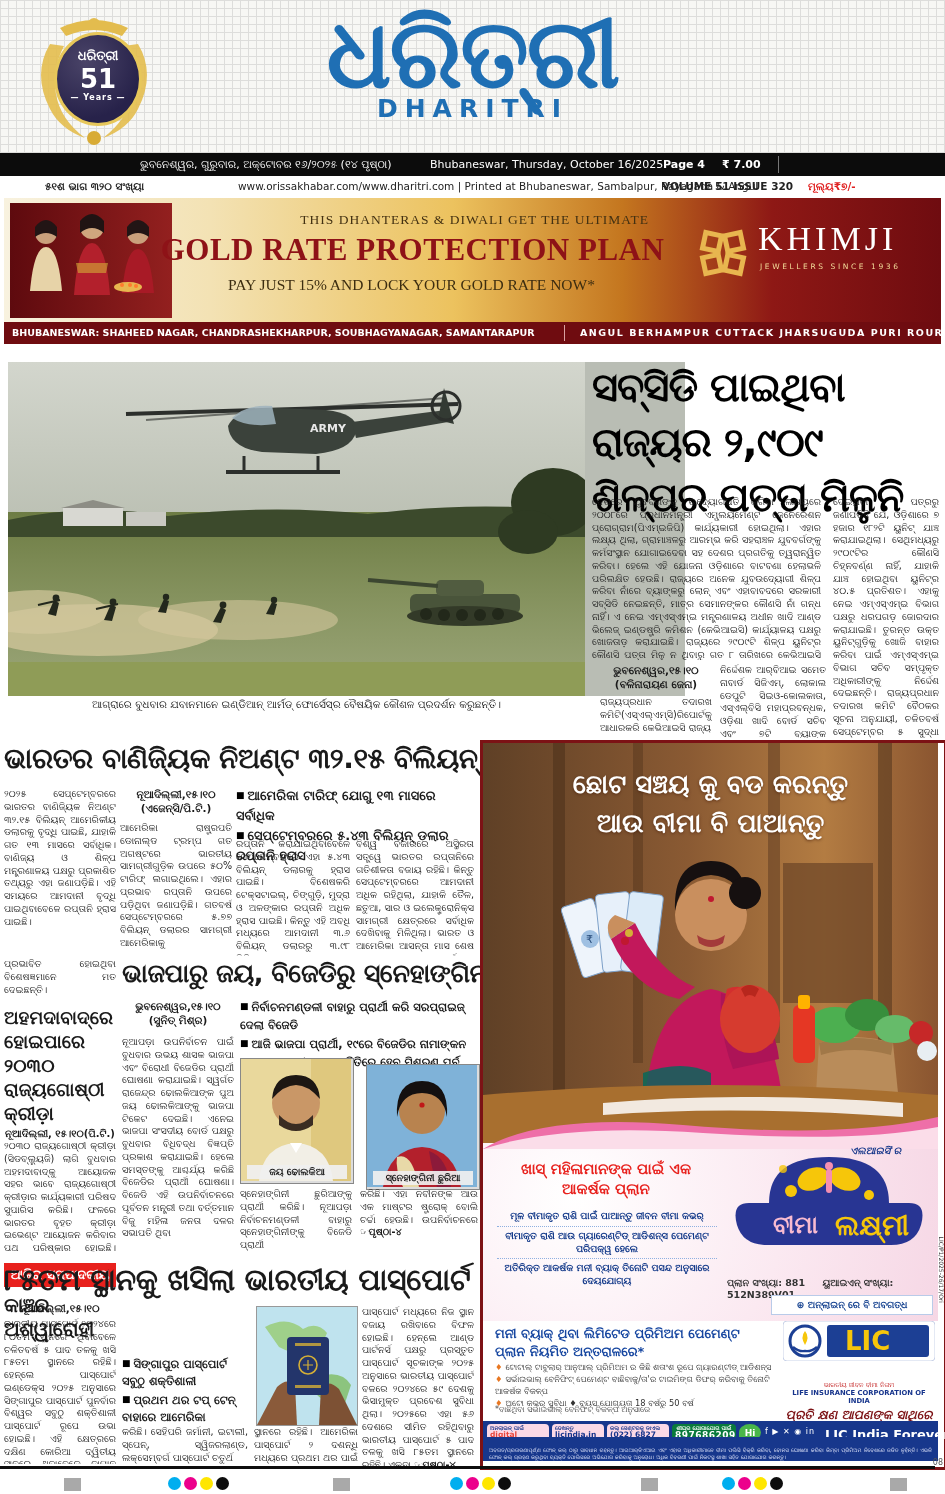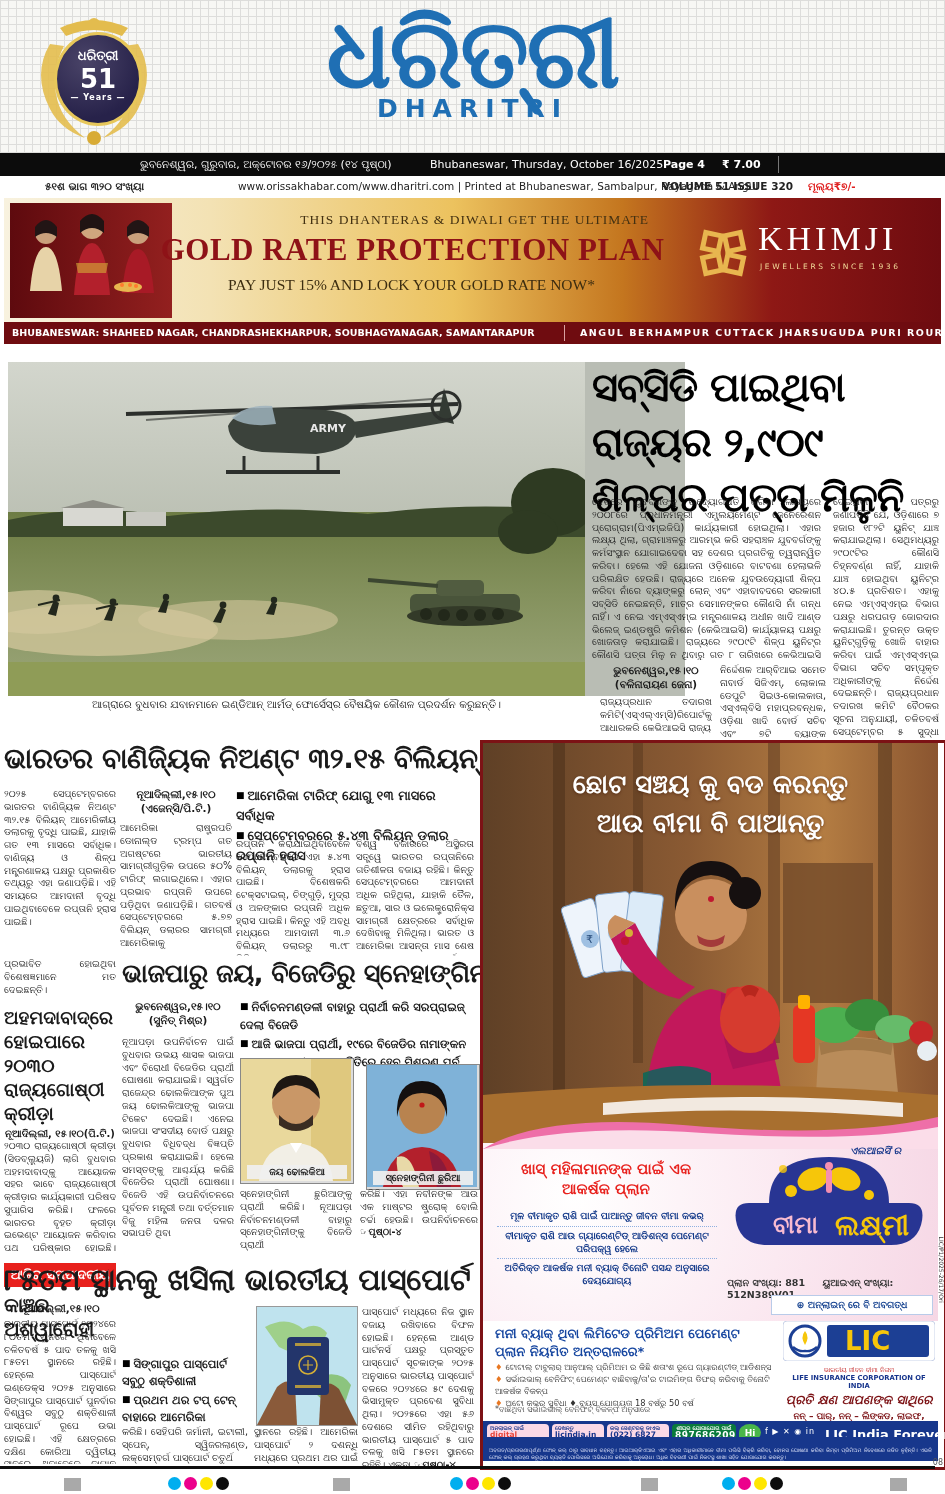--- a/index.html
+++ b/index.html
@@ -143,21 +143,21 @@
   .lp-plan-row{position:absolute;left:244px;top:134px;width:206px;font-size:9.5px;font-weight:700;color:#333;}
   .lp-plan-row .uin{margin-left:14px;}
   .lp-online{position:absolute;left:288px;top:152px;width:160px;height:18px;background:#fff;border:1px solid #b9cbe9;
     font-size:9.5px;font-weight:700;color:#14418f;text-align:center;line-height:18px;}
   .lic-lower{position:absolute;left:0;top:578px;width:455px;height:100px;}
   .ml-head{position:absolute;left:12px;top:4px;width:270px;color:#1646a0;font-weight:800;font-size:13px;line-height:1.35;}
   .ml-bullets{position:absolute;left:12px;top:40px;width:288px;font-size:8.3px;color:#333;line-height:1.45;}
   .dia{color:#e87722;margin-right:3px;}
   .ml-foot{position:absolute;left:12px;top:84px;width:280px;font-size:8px;color:#444;}
   .lic-brand{position:absolute;left:300px;top:0px;width:152px;}
-  .corp-odia{font-size:6.5px;color:#c01818;text-align:center;margin-top:1px;}
+  .corp-odia{font-size:6.5px;color:#c01818;text-align:center;margin-top:16px;}
   .corp-en{font-size:6.8px;color:#16348c;font-weight:700;text-align:center;}
   .slogan{font-size:12.5px;color:#7c1215;font-weight:700;font-style:italic;text-align:center;margin-top:2px;}
   .plan-type{font-size:9px;color:#7c1215;font-weight:800;text-align:center;margin-top:3px;line-height:1.3;}
   .lic-bluebar{position:absolute;left:0;top:678px;width:455px;height:40px;background:#17378c;}
   .pill{position:absolute;top:3px;height:17px;background:#fbd9e6;border-radius:4px;color:#16348c;
     font-size:5.6px;font-weight:700;line-height:1.1;padding:1px 3px;box-sizing:border-box;overflow:hidden;}
   .pill .big{font-size:7.5px;}
   .pill-digital{left:4px;width:62px;}
   .pill-web{left:69px;width:52px;}
   .pill-call{left:124px;width:62px;}

